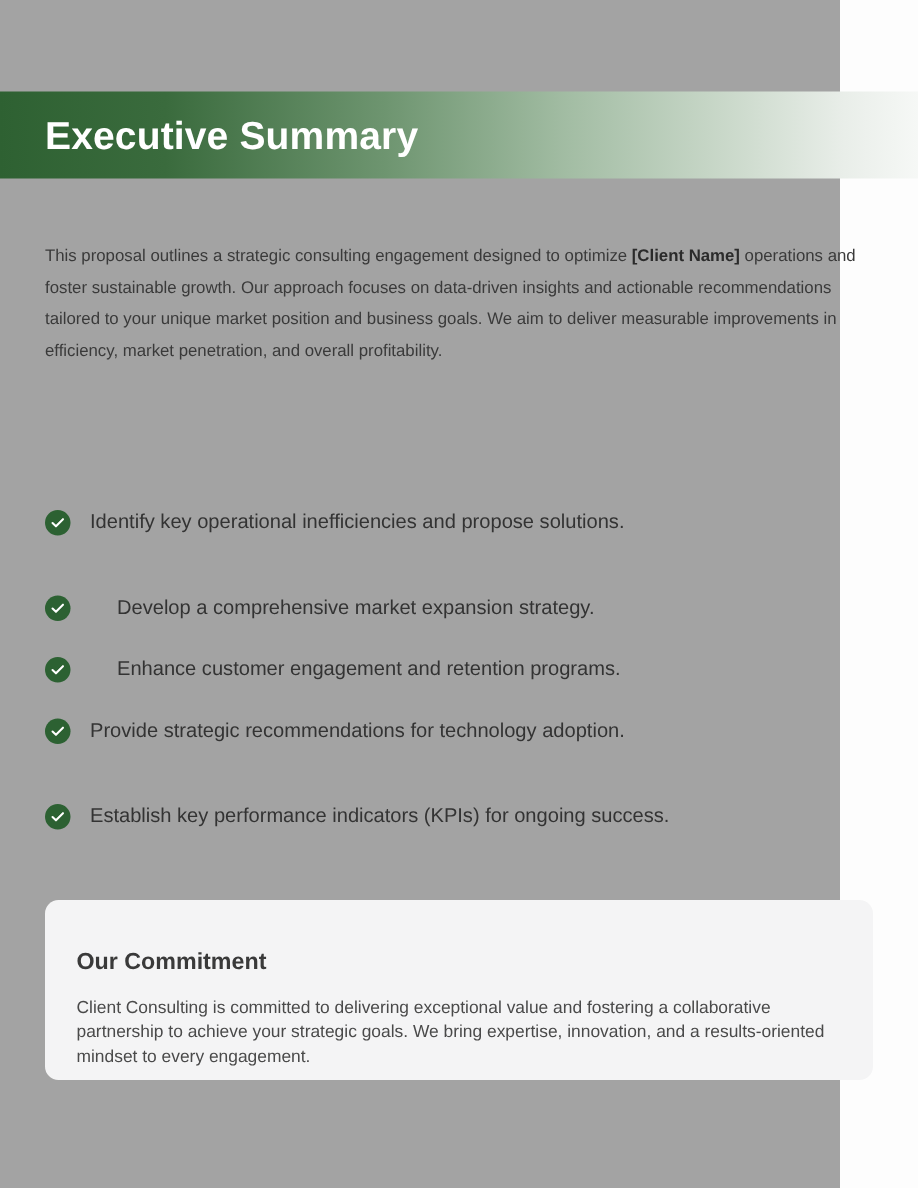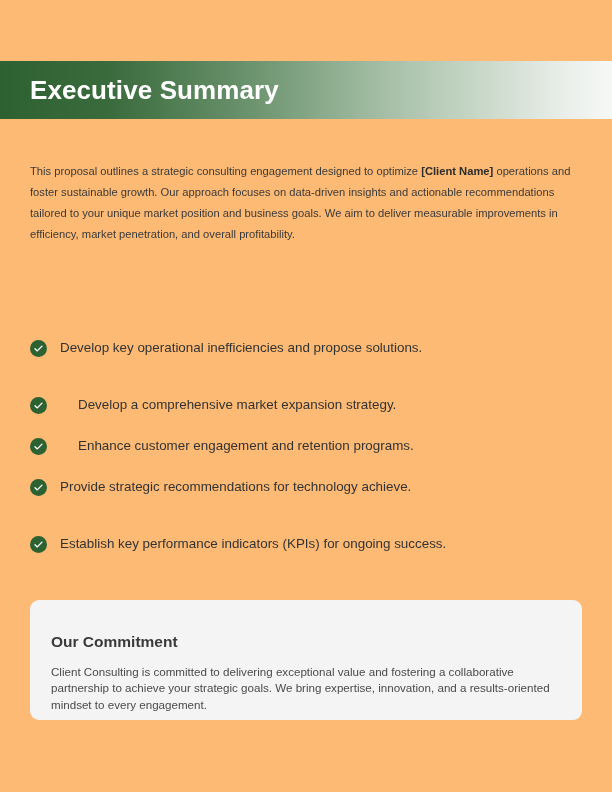--- a/index.html
+++ b/index.html
@@ -10,23 +10,23 @@
     width: 612px;
     height: 792px;
     background: #fdfdfd;
     font-family: "Liberation Sans", sans-serif;
     -webkit-font-smoothing: antialiased;
     overflow: hidden;
   }
 
   .page {
     position: relative;
-    width: 612px;
+    width: 560px;
     height: 792px;
-    background: #fdba74;
+    background: #a3a3a3;
     box-sizing: border-box;
   }
 
   
   .header-band {
     position: absolute;
     left: 0;
     top: 61px;
     width: 612px;
     height: 58px;
@@ -151,21 +151,21 @@
 
 
   <div class="objectives">
 
     <div class="objective gap-lg">
       <span class="check-icon">
         <svg viewBox="0 0 12 12" aria-hidden="true">
             <path d="M2.2 6.2 L4.7 8.6 L9.8 3.4" fill="none" stroke="#ffffff" stroke-width="1.5" stroke-linecap="round" stroke-linejoin="round"></path>
           </svg>
       </span>
-      <span class="objective-text">Develop key operational inefficiencies and propose solutions.</span>
+      <span class="objective-text">Identify key operational inefficiencies and propose solutions.</span>
     </div>
 
     <div class="objective gap-sm">
       <span class="check-icon">
         <svg viewBox="0 0 12 12" aria-hidden="true">
             <path d="M2.2 6.2 L4.7 8.6 L9.8 3.4" fill="none" stroke="#ffffff" stroke-width="1.5" stroke-linecap="round" stroke-linejoin="round"></path>
           </svg>
       </span>
       <span class="objective-text">Develop a comprehensive market expansion strategy.</span>
     </div>
@@ -178,21 +178,21 @@
       </span>
       <span class="objective-text">Enhance customer engagement and retention programs.</span>
     </div>
 
     <div class="objective gap-lg">
       <span class="check-icon">
         <svg viewBox="0 0 12 12" aria-hidden="true">
             <path d="M2.2 6.2 L4.7 8.6 L9.8 3.4" fill="none" stroke="#ffffff" stroke-width="1.5" stroke-linecap="round" stroke-linejoin="round"></path>
           </svg>
       </span>
-      <span class="objective-text">Provide strategic recommendations for technology achieve.</span>
+      <span class="objective-text">Provide strategic recommendations for technology adoption.</span>
     </div>
 
     <div class="objective">
       <span class="check-icon">
         <svg viewBox="0 0 12 12" aria-hidden="true">
             <path d="M2.2 6.2 L4.7 8.6 L9.8 3.4" fill="none" stroke="#ffffff" stroke-width="1.5" stroke-linecap="round" stroke-linejoin="round"></path>
           </svg>
       </span>
       <span class="objective-text">Establish key performance indicators (KPIs) for ongoing success.</span>
     </div>

